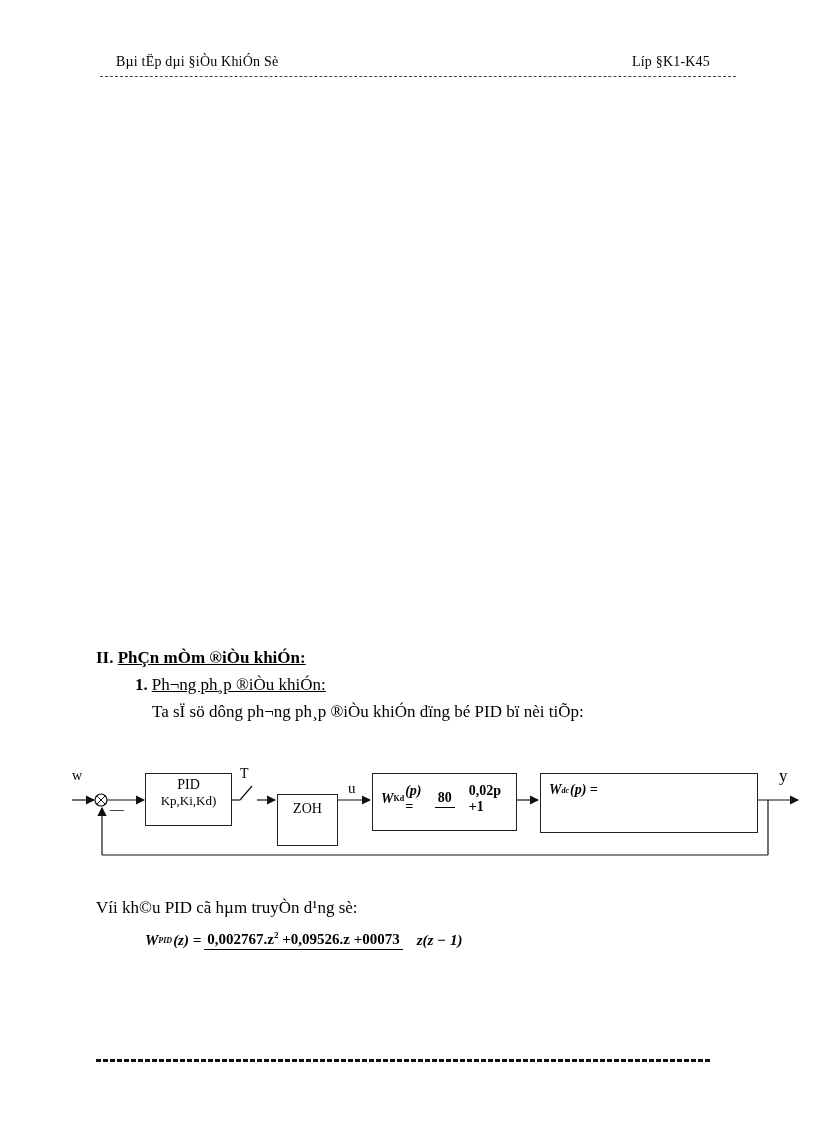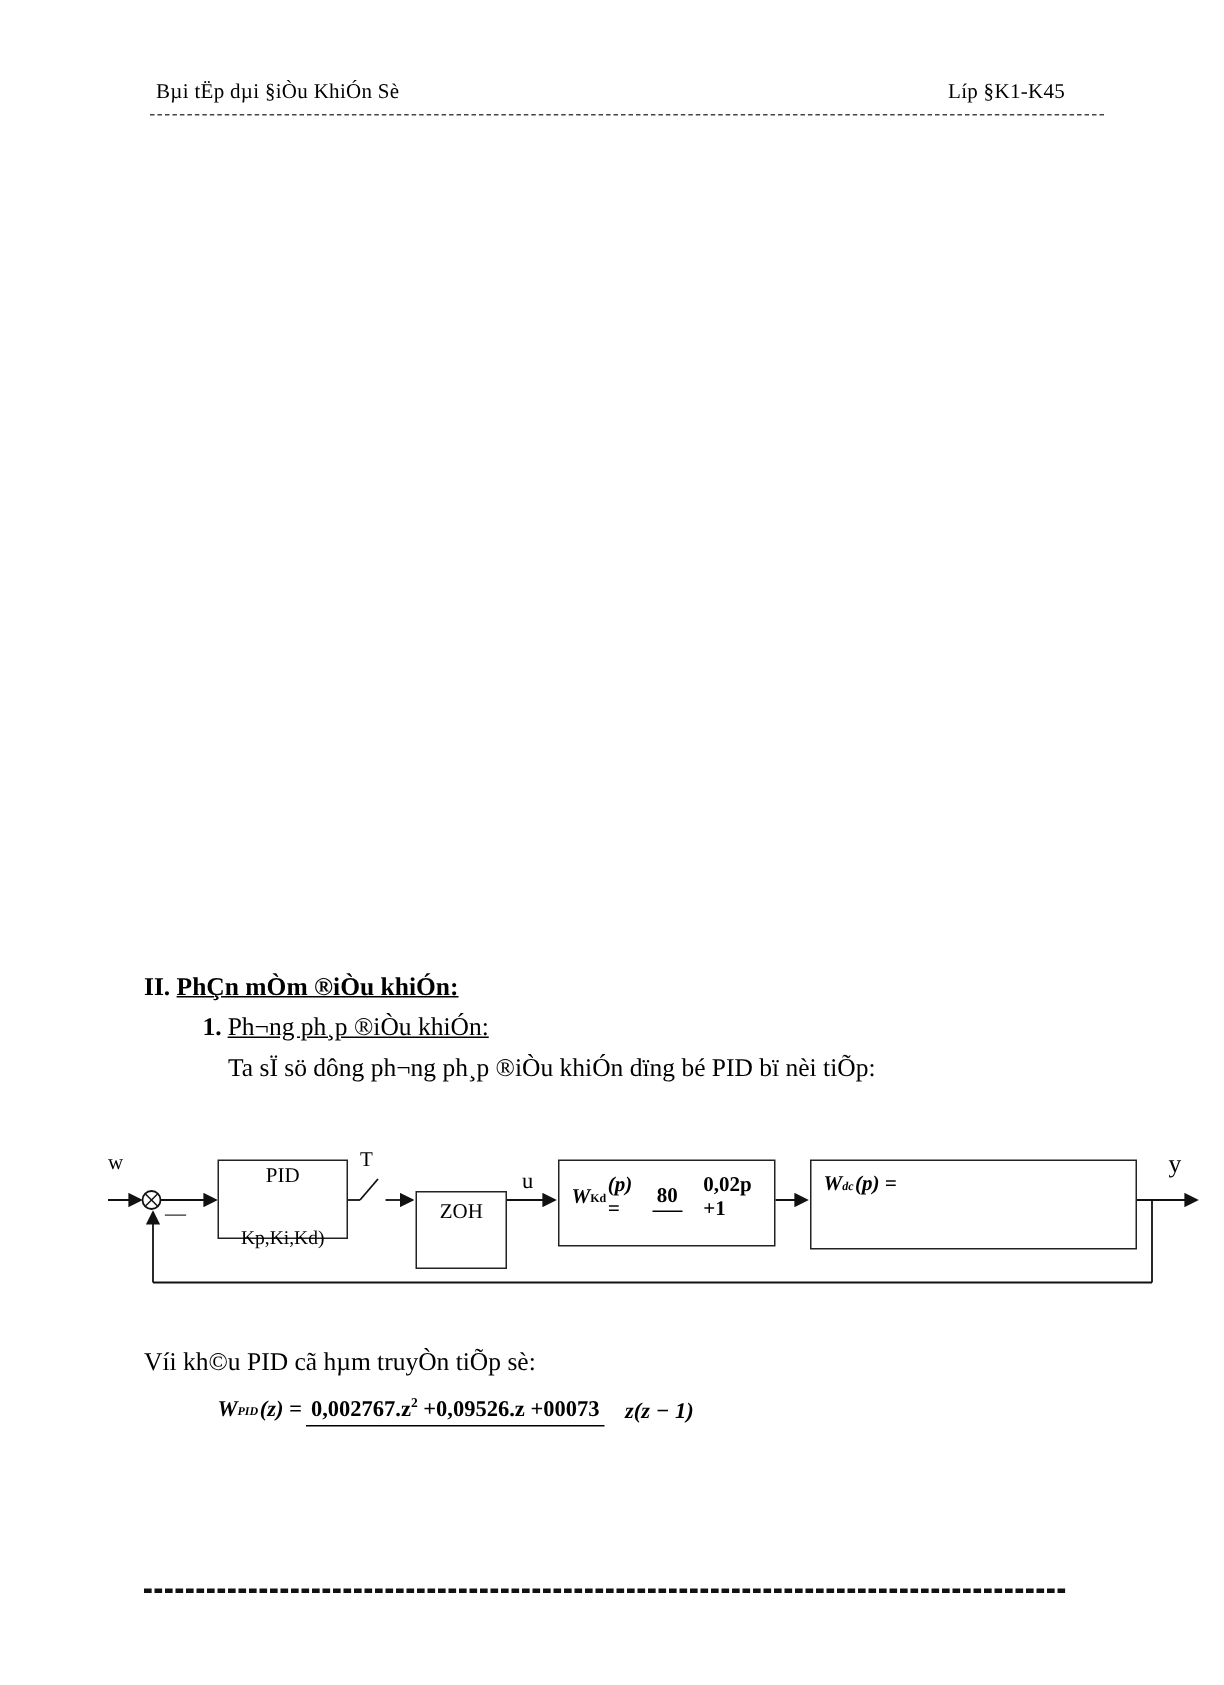--- a/index.html
+++ b/index.html
@@ -23,21 +23,21 @@
   .frac .num { padding: 0 3px 1px 3px; border-bottom: 1px solid #000; }
   .frac .den { padding-top: 1px; margin-left: 14px; }
   .diag { left: 60px; top: 760px; width: 750px; height: 110px; }
   .box { position: absolute; border: 1px solid #222; background: #fff; box-sizing: border-box; }
   .lbl { position: absolute; font-size: 14px; }
   .pid-formula { left: 145px; top: 930px; font-size: 15px; }
 </style>
 </head>
 <body>
 
-<div class="abs hdr" style="left:104px;">Bµi tËp dµi §iÒu KhiÓn Sè</div>
+<div class="abs hdr" style="left:116px;">Bµi tËp dµi §iÒu KhiÓn Sè</div>
 <div class="abs hdr" style="left:632px;">Líp §K1-K45</div>
 <div class="abs top-rule"></div>
 
 <div class="abs h2">
   <span>II.</span>
   <u>PhÇn mÒm ®iÒu khiÓn:</u>
 </div>
 <div class="abs h3">
   <b>1.</b><span class="u">Ph­¬ng  ph¸p ®iÒu khiÓn:</span>
 </div>
@@ -72,21 +72,21 @@
     <line x1="708" y1="40" x2="708" y2="95" stroke="#111" stroke-width="1.2"></line>
     <line x1="708" y1="95" x2="42" y2="95" stroke="#111" stroke-width="1.2"></line>
     <line x1="42" y1="95" x2="42" y2="48" stroke="#111" stroke-width="1.2" marker-end="url(#arr)"></line>
   </svg>
 
   <span class="lbl" style="left:12px;top:8px;">w</span>
   <span class="lbl" style="left:50px;top:42px;">—</span>
 
   <div class="box" style="left:85px;top:13px;width:87px;height:53px;">
     <div style="text-align:center;font-size:14px;margin-top:3px;">PID</div>
-    <div style="text-align:center;font-size:13px;margin-top:24px;">Kp,Ki,Kd)</div>
+    <div style="text-align:center;font-size:13px;">Kp,Ki,Kd)</div>
   </div>
 
   <span class="lbl" style="left:180px;top:6px;">T</span>
 
   <div class="box" style="left:217px;top:13px;width:61px;height:52px;margin-top:21px;">
     <div style="text-align:center;font-size:14px;margin-top:6px;">ZOH</div>
   </div>
 
   <span class="lbl" style="left:288px;top:20px;font-size:15px;">u</span>
 
@@ -106,21 +106,21 @@
     <div class="eq" style="position:absolute;left:8px;top:8px;font-size:14px;display:flex;align-items:center;">
       <i>W</i>
         <sub style="font-size:8px;font-style:italic;">dc</sub>
         <span style="margin:0 3px 0 1px;font-style:italic;">(p) =</span>
     </div>
   </div>
 
   <span class="lbl" style="left:719px;top:6px;font-size:17px;">y</span>
 </div>
 
-<div class="abs para2">Víi kh©u PID cã hµm truyÒn tiÕp sè:</div>
+<div class="abs para2">Víi kh©u PID cã hµm truyÒn d¹ng sè:</div>
 
 <div class="abs eq pid-formula" style="display:flex;align-items:center;">
   <i>W</i>
     <sub style="font-size:8px;font-style:italic;">PID</sub>
     <span style="margin:0 3px 0 1px;font-style:italic;">(z) =</span>
   <span class="frac">
     <span class="num"><span>0,002767.z</span><sup style="font-size:9px;">2</sup><span> +0,09526.z +00073</span></span>
     <span class="den" style="font-style:italic;">z(z − 1)</span>
   </span>
 </div>

